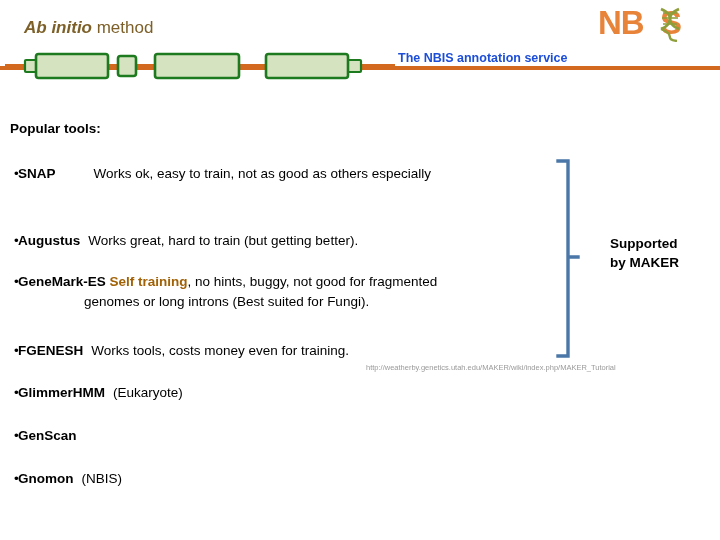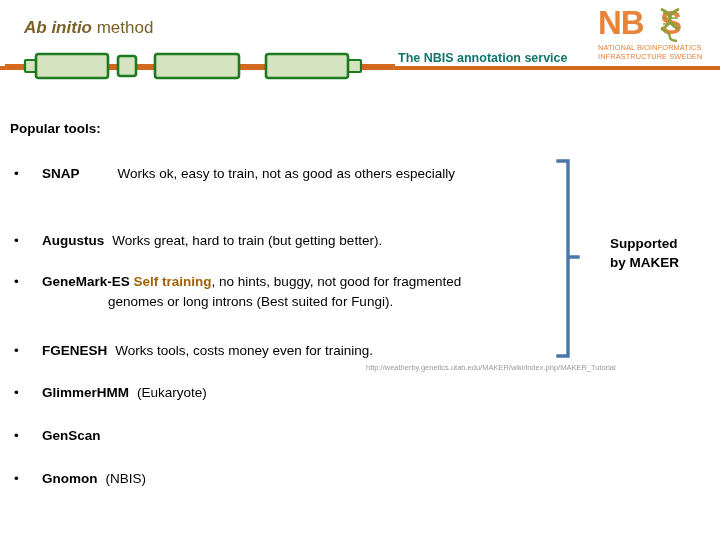--- a/index.html
+++ b/index.html
@@ -57,21 +57,21 @@
     width: 400px;
     height: 36px;
   }
 
   #nbis-tagline {
     position: absolute;
     left: 398px;
     top: 51px;
     font-size: 12.5px;
     font-weight: bold;
-    color: #0f766e;
+    color: #1d4ed8;
     white-space: nowrap;
   }
 
   
   #nbis-logo {
     position: absolute;
     left: 598px;
     top: 4px;
     width: 118px;
     height: 58px;
@@ -127,21 +127,21 @@
   .bullet .dot {
     position: absolute;
     left: 0;
     top: 0;
     width: 14px;
     font-size: 13.5px;
     color: #000000;
   }
   .bullet .txt {
     display: block;
-    margin-left: 28px;
+    margin-left: 4px;
     text-indent: 0;
   }
   .bullet b {
     font-weight: bold;
   }
   .bullet .red {
     color: #a16207;
     font-weight: bold;
   }
   .bullet .gap {
@@ -218,24 +218,20 @@
       <span>NB</span><span style="visibility:hidden">II</span><span>S</span>
     </div>
     <span class="helix">
       <svg width="30" height="36" viewBox="0 0 30 36" xmlns="http://www.w3.org/2000/svg">
         <path d="M6 3 C 22 10, 8 16, 24 23" stroke="#8d9e3a" stroke-width="2.6" fill="none"></path>
         <path d="M24 3 C 8 10, 22 16, 6 23" stroke="#8d9e3a" stroke-width="2.6" fill="none"></path>
         <path d="M8 7 L22 7 M7 12 L23 12 M8 18 L22 18" stroke="#8d9e3a" stroke-width="1.6"></path>
         <path d="M6 23 C 22 29, 8 33, 22 35" stroke="#8d9e3a" stroke-width="2.4" fill="none"></path>
       </svg>
     </span>
-    <div class="logo-sub">
-      <div>NATIONAL BIOINFORMATICS</div>
-      <div>INFRASTRUCTURE SWEDEN</div>
-    </div>
   </div>
 </div>
 
 <div id="popular-tools">Popular tools:</div>
 
 <div class="bullet" style="top:164px">
   <span class="dot">•</span>
   <span class="txt">
     <b>SNAP</b><span class="gap"></span><span>Works ok, easy to train, not as good as others especially</span>
   </span>

